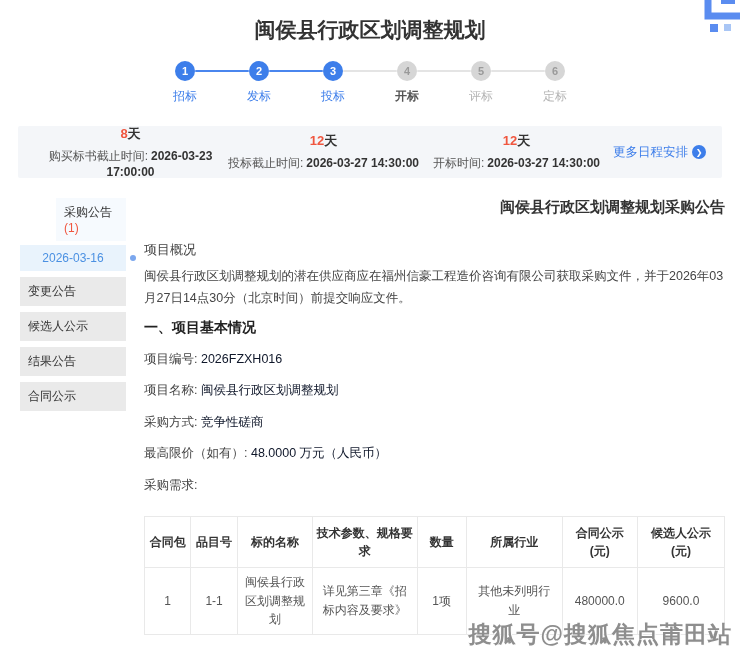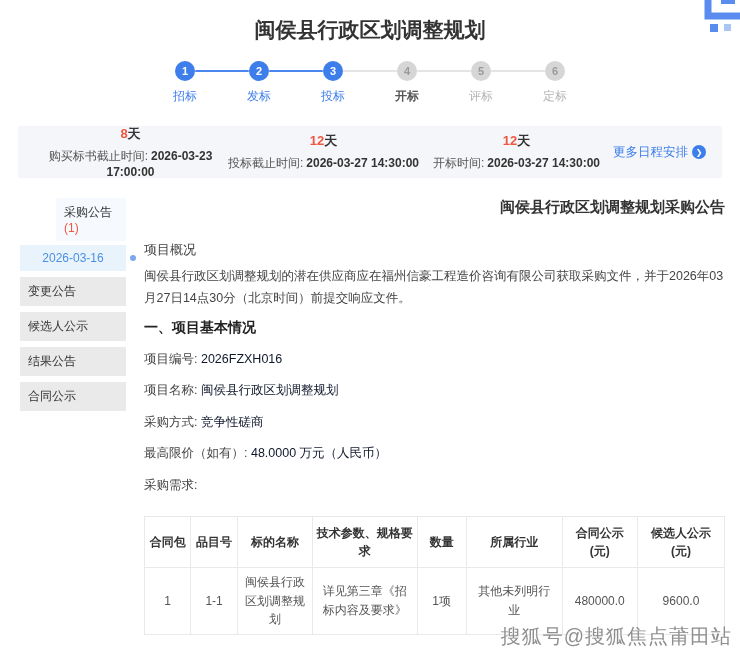--- a/index.html
+++ b/index.html
@@ -63,21 +63,21 @@
   .field .lbl { color:#444; }
   .field .val { color:#0f172a;text-align:center; }
 
   
   table { width:100%; border-collapse:collapse; table-layout:fixed; margin-top:22px; }
   th, td { border:1px solid #e9e9e9; text-align:center; vertical-align:middle; }
   th { font-size:12px; font-weight:bold; color:#333; padding:7px 3px; line-height:1.5; white-space:pre-line; }
   td { font-size:12px; color:#555; padding:5px 6px; line-height:1.55; }
 
   
-  .watermark { position:absolute; right:8px; bottom:2px; font-size:20px; font-weight:normal;
+  .watermark { position:absolute; right:8px; bottom:2px; font-size:23px; font-weight:bold;
     color:#8e8e8e; letter-spacing:1px; text-shadow:1px 1px 0 #fdfdfd; }
 </style>
 </head>
 <body>
 
 <div class="page">
 
   <div class="qr-logo">
     <svg width="56" height="48" viewBox="0 0 56 48" xmlns="http://www.w3.org/2000/svg">
       <rect x="18" y="-14" width="40" height="38" fill="none" stroke="#5a8cf0" stroke-width="7"></rect>

